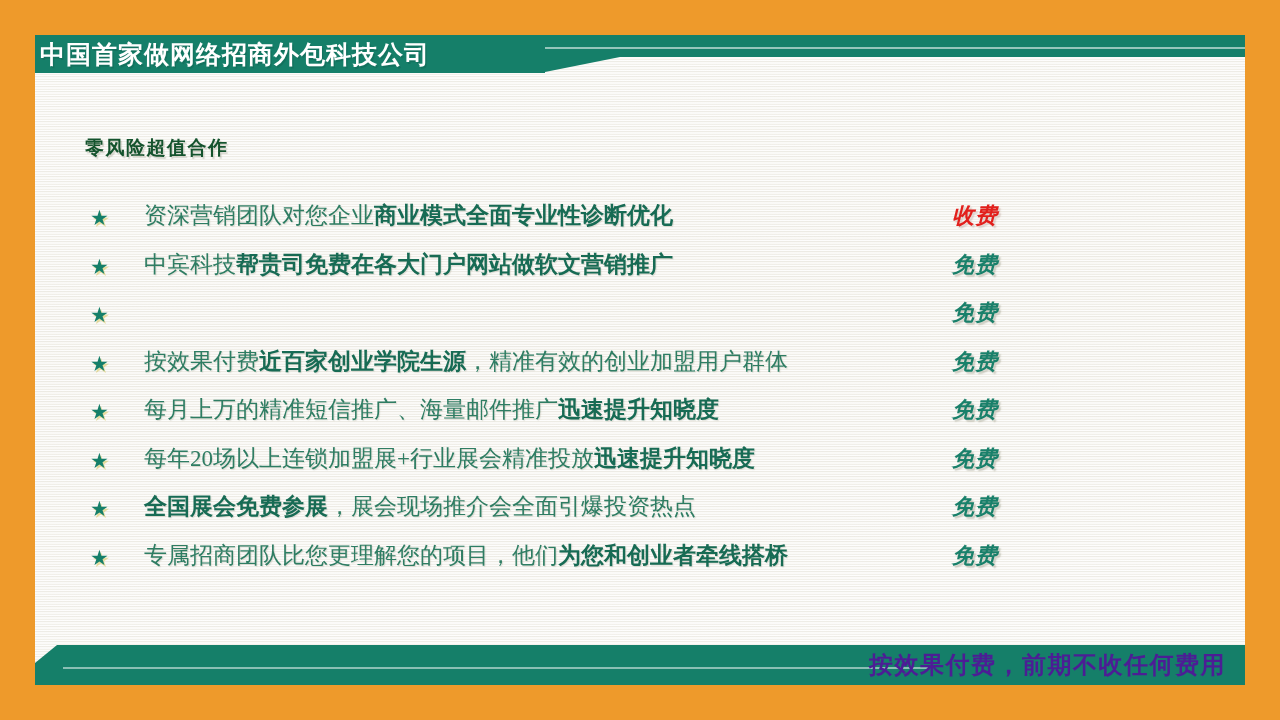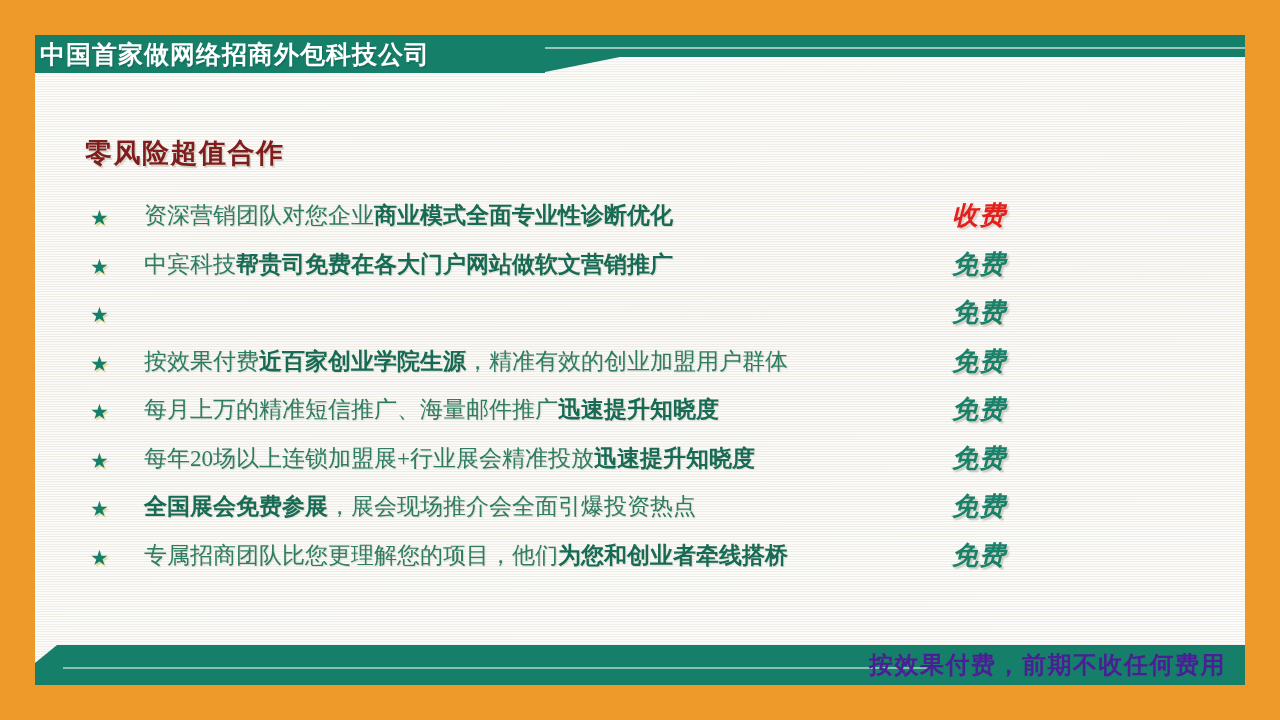--- a/index.html
+++ b/index.html
@@ -90,23 +90,23 @@
     line-height: 30px;
     white-space: nowrap;
     text-shadow: 1.5px 1.5px 0 rgba(0,0,0,0.10);
   }
 
   
   #section-title {
     position: absolute;
     left: 85px;
     top: 135px;
-    font-size: 27px;
-    font-weight: bold;
-    color: #7f1d1d;
+    font-size: 19px;
+    font-weight: bold;
+    color: #14532d;
     letter-spacing: 1.5px;
     white-space: nowrap;
     text-shadow: 1.5px 1.5px 1px rgba(150,150,130,0.35);
   }
 
   
   #rows {
     position: absolute;
     left: 90px;
     top: 197px;
@@ -138,21 +138,21 @@
   }
   .row .text .b {
     font-weight: bold;
     color: #176B54;
   }
   .row .fee {
     position: absolute;
     top: -4px;
     left: 862px;
     width: 130px;
-    font-size: 26px;
+    font-size: 22px;
     line-height: 46px;
     font-family: "Liberation Serif", "DejaVu Serif", serif;
     font-weight: bold;
     font-style: italic;
     letter-spacing: 1px;
     color: #19806A;
     text-shadow: 2px 2px 1.5px rgba(150,150,130,0.45);
     white-space: nowrap;
   }
   .row .fee.paid {

